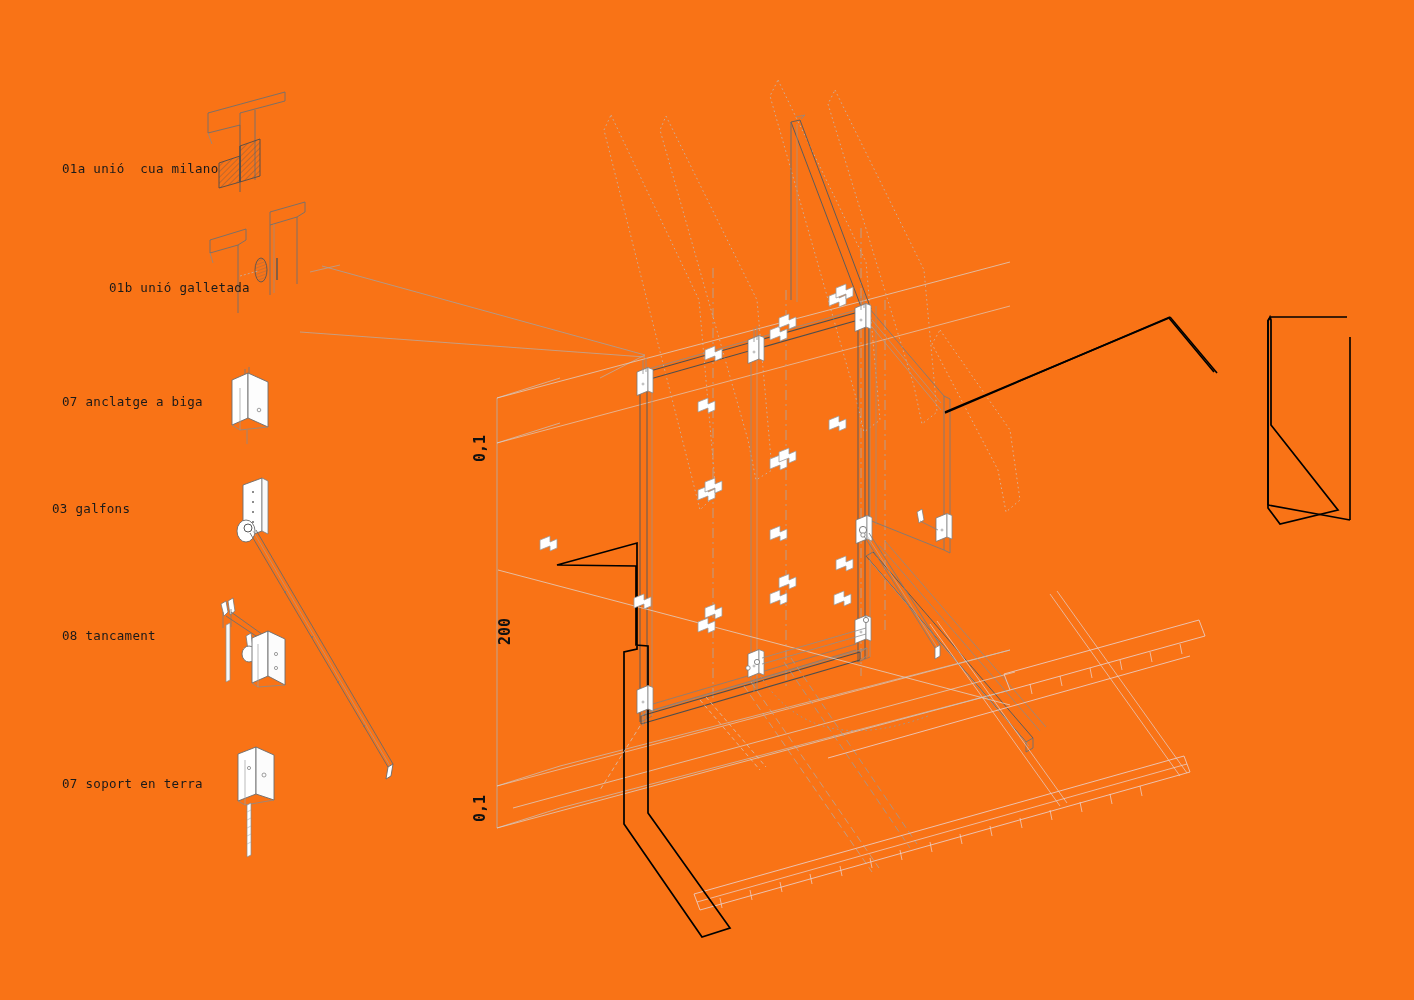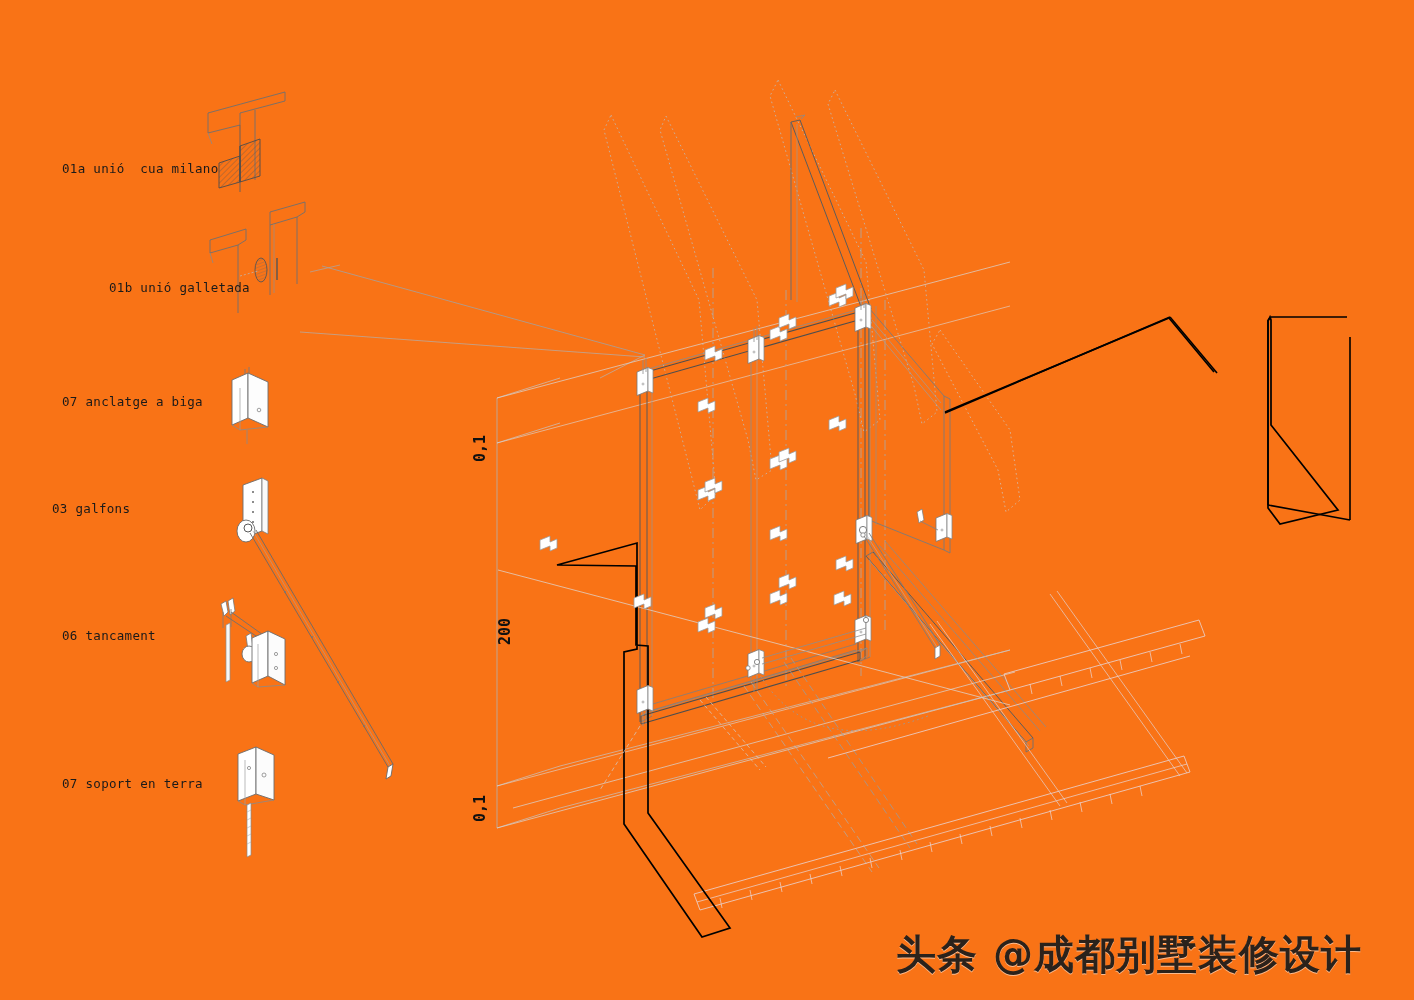--- a/index.html
+++ b/index.html
@@ -417,22 +417,21 @@
       <path d="M706,697 L766,767"></path>
       <path d="M640,726 L600,790"></path>
     </g>
 
   </svg>
 
   <div class="legend-label" style="left:62px; top:161px;">01a unió  cua milano</div>
   <div class="legend-label" style="left:62px; top:280px;margin-left:47px;">01b unió galletada</div>
   <div class="legend-label" style="left:62px; top:394px;">07 anclatge a biga</div>
   <div class="legend-label" style="left:52px; top:501px;">03 galfons</div>
-  <div class="legend-label" style="left:62px; top:628px;">06 tancament</div>
+  <div class="legend-label" style="left:62px; top:628px;">08 tancament</div>
   <div class="legend-label" style="left:62px; top:776px;">07 soport en terra</div>
 
   <div class="dim-label" style="left:471px; top:462px;">0,1</div>
   <div class="dim-label" style="left:496px; top:645px;">200</div>
   <div class="dim-label" style="left:471px; top:822px;">0,1</div>
 
-  <div id="watermark">头条 @成都别墅装修设计</div>
 
 </div>
 
 </body></html>

